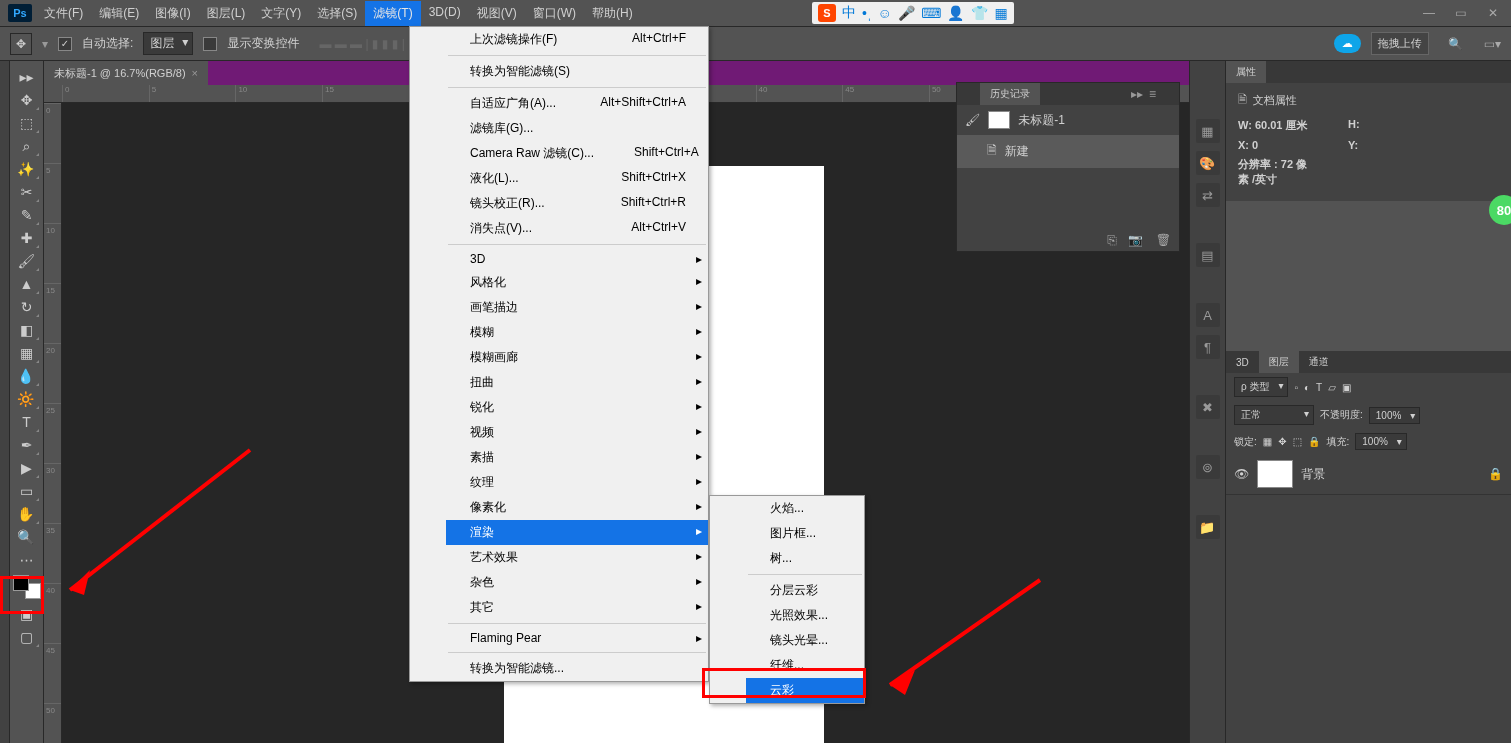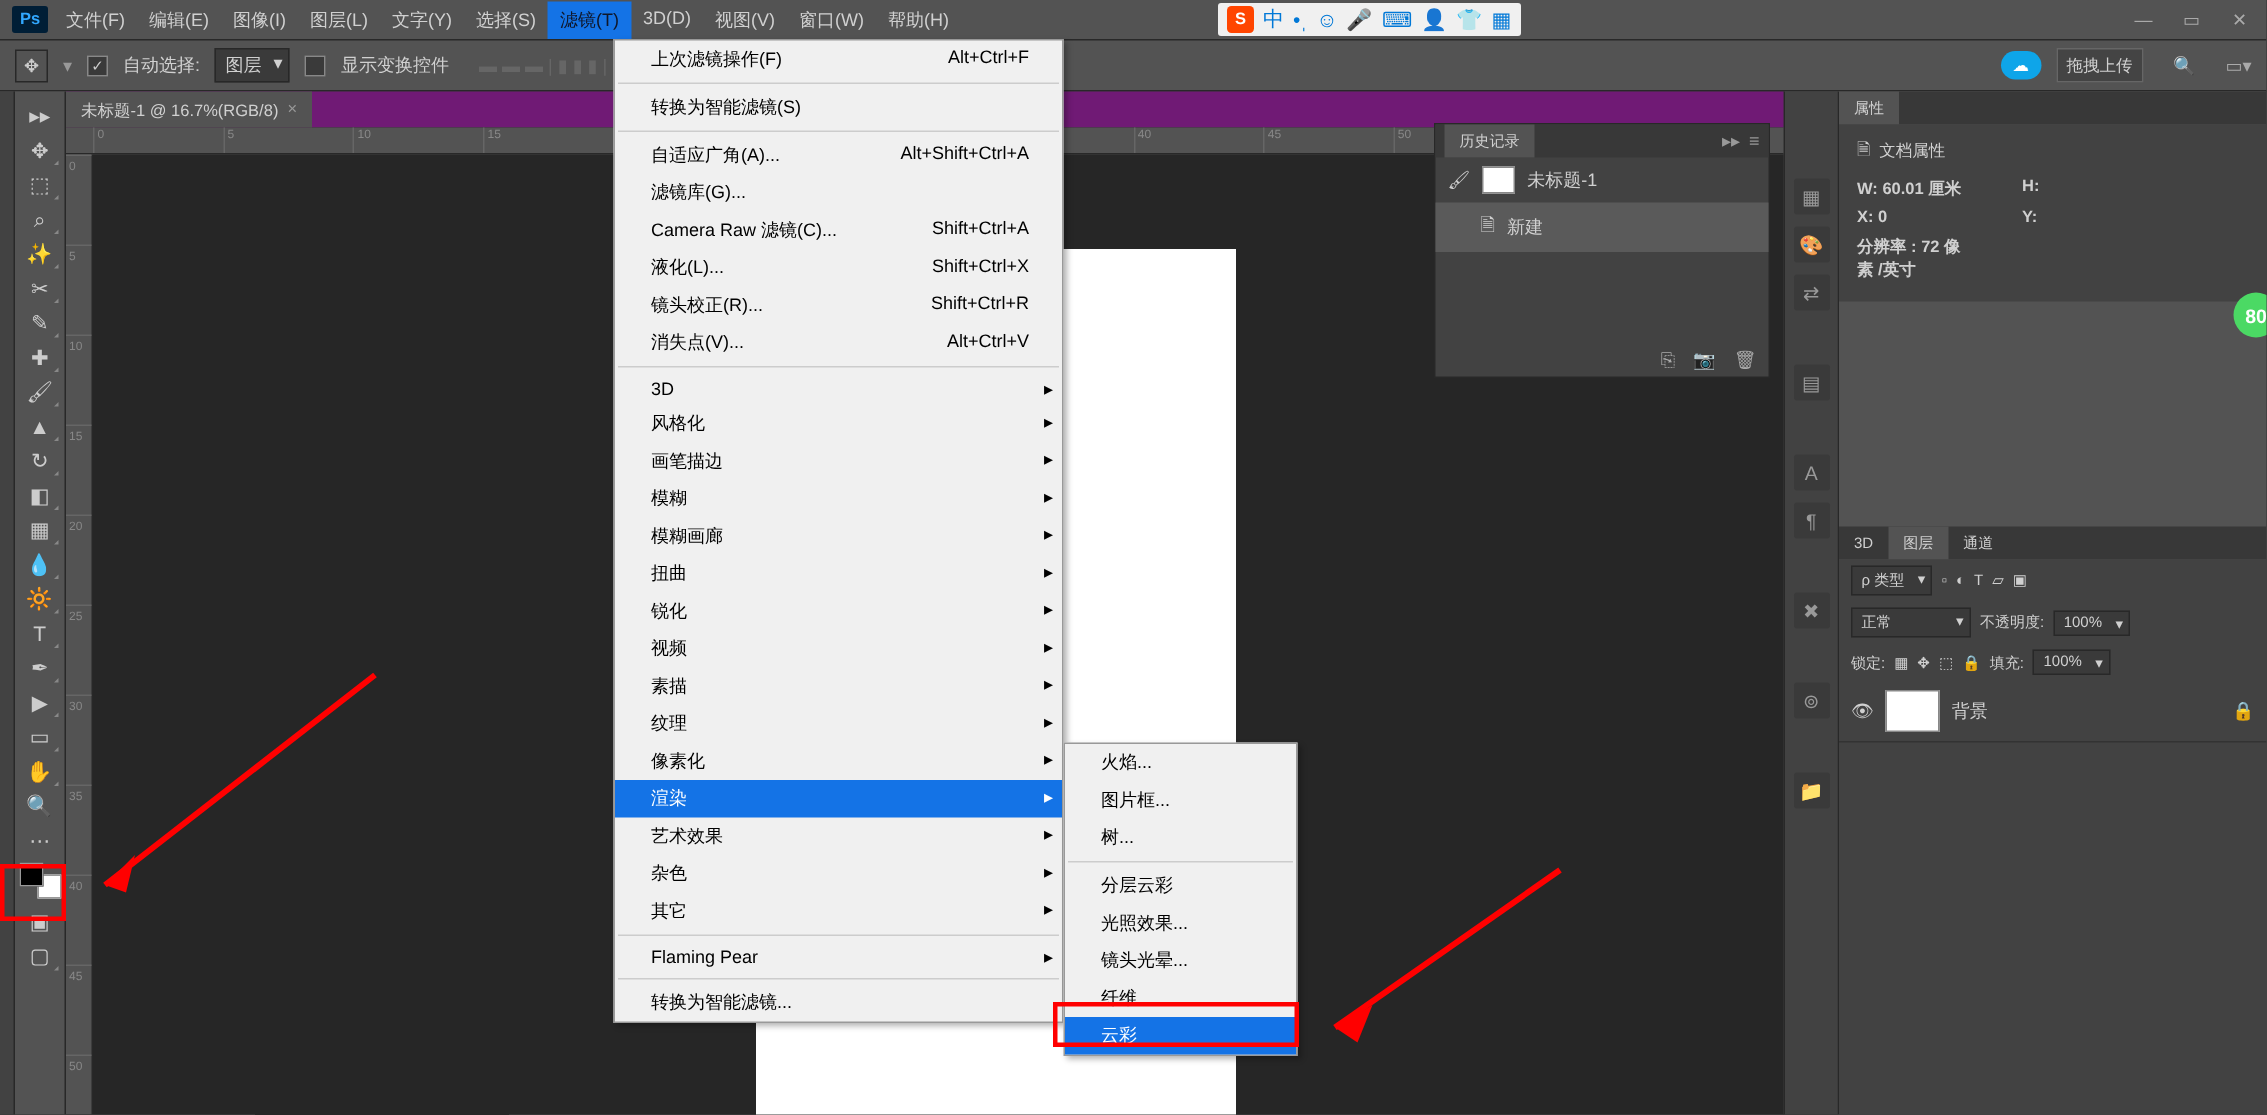--- a/index.html
+++ b/index.html
@@ -1,20 +1,20 @@
 <!DOCTYPE html>
 <html><head>
 <meta charset="utf-8">
 <style>
 * { margin:0; padding:0; box-sizing:border-box; font-family:"Microsoft YaHei",sans-serif; }
 body { background:#535353; width:1511px; height:743px; overflow:hidden; font-size:12px; color:#d0d0d0; position:relative; }
 .titlebar { height:26px; background:#535353; display:flex; align-items:center; padding:0 8px; gap:4px; }
 .ps-logo { width:24px; height:18px; background:#001e36; color:#31a8ff; font-weight:bold; font-size:11px; display:flex; align-items:center; justify-content:center; border-radius:2px; }
 .menu-item { padding:4px 8px; cursor:pointer; font-size:12px; color:#d0d0d0; }
-.menu-item.active { background:#1473e6; color:#0f172a; }
+.menu-item.active { background:#1473e6; color:#e5e5e5; }
 .win-controls { margin-left:auto; display:flex; gap:12px; }
 .win-btn { width:20px; height:14px; color:#aaa; font-size:12px; text-align:center; }
 .ime-bar { position:absolute; top:2px; left:812px; height:22px; display:flex; align-items:center; gap:6px; background:#f0f0f0; padding:0 6px; border-radius:2px; }
 .ime-logo { width:18px; height:18px; background:#ff4500; border-radius:3px; color:#fff; font-weight:bold; font-size:11px; display:flex; align-items:center; justify-content:center; }
 .ime-icon { color:#0078d7; font-size:14px; }
 .options-bar { height:35px; background:#535353; border-top:1px solid #282828; border-bottom:1px solid #282828; display:flex; align-items:center; padding:0 10px; gap:10px; }
 .opt-icon { width:22px; height:22px; border:1px solid #282828; display:flex; align-items:center; justify-content:center; color:#ccc; }
 .chk { width:14px; height:14px; border:1px solid #888; display:inline-flex; align-items:center; justify-content:center; background:#3a3a3a; }
 .chk.on::after { content:"✓"; color:#ccc; font-size:10px; }
 .dropdown { background:#3a3a3a; border:1px solid #282828; padding:2px 18px 2px 6px; position:relative; }
@@ -47,30 +47,30 @@
 .ptab { padding:0 10px; font-size:10px; height:100%; display:flex; align-items:center; }
 .ptab.active { background:#535353; }
 .panel-body { padding:8px 12px; font-size:11px; background:#424242; }
 .prop-row { display:flex; margin:6px 0; gap:30px;font-weight:bold; }
 .prop-row span:first-child { width:80px; }
 .layers-panel { flex:1; background:#424242; }
 .layer-row { display:flex; align-items:center; padding:6px 8px; border-bottom:1px solid #333; gap:8px; }
 .layer-thumb { width:36px; height:28px; background:#fff; border:1px solid #888; }
 .layer-opts { display:flex; padding:4px 8px; gap:6px; font-size:10px; align-items:center; flex-wrap:wrap; }
 
-.menu-popup { position:absolute; background:#f0f0f0; border:1px solid #999; box-shadow:2px 2px 4px rgba(0,0,0,.3); color:#000; font-size:12px; z-index:100; }
+.menu-popup { position:absolute; background:#f0f0f0; border:1px solid #999; box-shadow:2px 2px 4px rgba(0,0,0,.3); color:#000; font-size:12px; z-index:100;padding-left:36px; }
 .menu-popup .mi { padding:4px 22px 4px 24px; display:flex; justify-content:space-between; white-space:nowrap; gap:40px; position:relative; }
 .menu-popup .mi.sub::after { content:"▸"; position:absolute; right:6px; }
 .menu-popup .mi.hl { background:#1473e6; color:#fff; }
 .menu-popup .sep { height:1px; background:#ccc; margin:3px 2px; }
 .filter-menu { top:26px; left:409px; width:300px; }
 .render-menu { top:495px; left:709px; width:156px; }
 .red-box2 { position:absolute; border:3px solid #ff0000; top:668px; left:702px; width:164px; height:30px; pointer-events:none; z-index:200; }
 .history-panel { position:absolute; top:82px; left:956px; width:224px; height:170px; background:#424242; border:1px solid #282828; z-index:60; }
-.hist-head { background:#383838; display:flex; align-items:center; padding:0 6px; height:22px; }
+.hist-head { background:#383838; display:flex; align-items:center; padding:0 23px; height:22px; }
 .hist-row { display:flex; align-items:center; padding:6px 8px; gap:8px; }
 .hist-row.sel { background:#5a5a5a; }
 .hist-foot { position:absolute; bottom:0; right:4px; display:flex; gap:12px; padding:4px; color:#aaa; }
 .arrow { position:absolute; pointer-events:none; z-index:80; }
 .arrow-line { stroke:#ff0000; stroke-width:4; fill:none; }
 .arrow-head { fill:#ff0000; }
 .green-badge { position:absolute; right:-8px; top:195px; width:30px; height:30px; background:#4bd964; border-radius:50%; color:#fff; font-weight:bold; display:flex; align-items:center; justify-content:center; font-size:13px; z-index:90; }
 </style>
 </head>
 <body>

